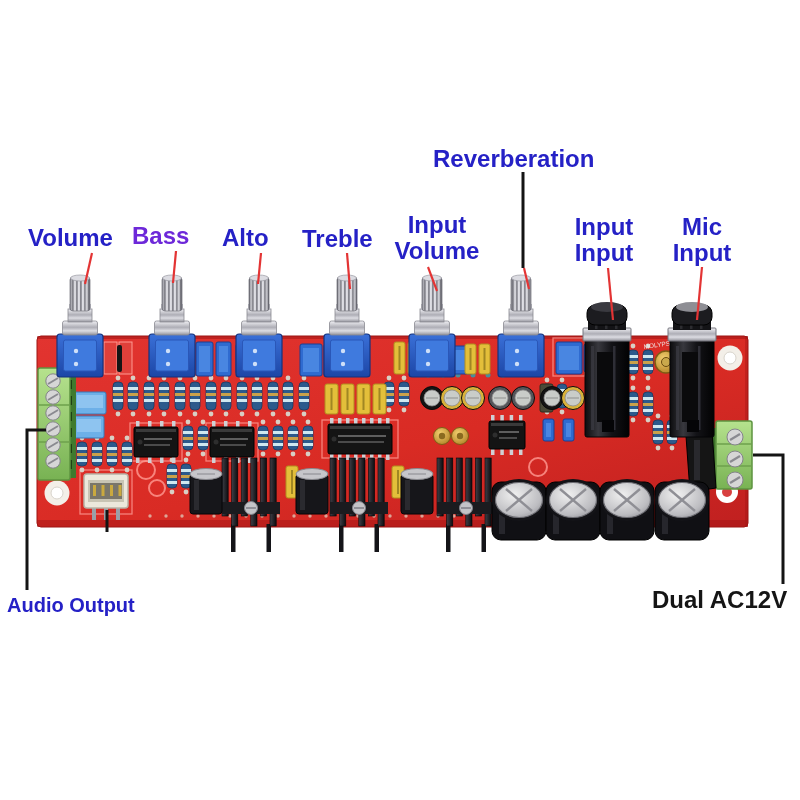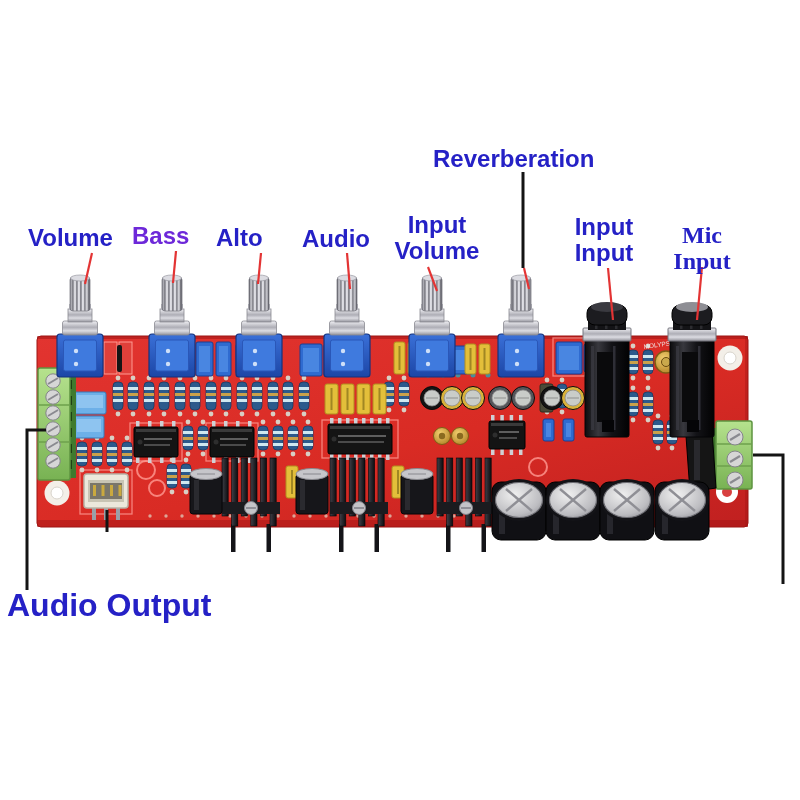--- a/index.html
+++ b/index.html
@@ -6,21 +6,21 @@
   #canvas{
     position:relative;width:800px;height:800px;background:#ffffff;
     font-family:"Liberation Sans",sans-serif;overflow:hidden;
   }
   #board-svg{position:absolute;left:0;top:0;}
   .label{
     position:absolute;font-weight:bold;font-size:24px;line-height:26px;
     white-space:nowrap;z-index:5;
   }
   .label.two{white-space:normal;text-align:center;}
-  .lbl-audioout{font-size:32px;}
+  .lbl-audioout{font-size:20px;}
 </style>
 </head>
 <body>
 
 <div id="canvas">
 
   <svg id="board-svg" width="800" height="800" viewBox="0 0 800 800">
       <defs>
 <linearGradient id="silverH" x1="0" y1="0" x2="0" y2="1">
  <stop offset="0" stop-color="#f2f2f6"></stop>
@@ -727,35 +727,36 @@
         <polyline points="753,455 783,455 783,584" fill="none" stroke="#141414" stroke-width="3"></polyline>
       </g>
     </svg>
 
   <div class="label" style="left: 433px; top: 146px; color: rgb(37, 33, 198);">Reverberation</div>
 
   <div class="label" style="left: 28px; top: 225px; color: rgb(37, 33, 198);">Volume</div>
 
   <div class="label" style="left: 132px; top: 223px; color: #6d28d9;">Bass</div>
 
-  <div class="label" style="left: 216px; top: 225px; color: rgb(37, 33, 198);">Alto</div>
-
-  <div class="label" style="left: 302px; top: 226px; color: rgb(37, 33, 198);">Audio</div>
+  <div class="label" style="left: 222px; top: 225px; color: rgb(37, 33, 198);">Alto</div>
+
+  <div class="label" style="left: 302px; top: 226px; color: rgb(37, 33, 198);">Treble</div>
 
   <div class="label two" style="left: 392px; top: 212px; width: 90px; color: rgb(37, 33, 198);">
     <span>Input</span><br>
     <span>Volume</span>
   </div>
 
   <div class="label two" style="left: 560px; top: 214px; width: 88px; color: rgb(37, 33, 198);">
     <span>Input</span><br>
     <span>Input</span>
   </div>
 
-  <div class="label two" style="left: 660px; top: 222px; width: 84px; color: rgb(37, 33, 198); font-family: Liberation Serif, serif;">
+  <div class="label two" style="left: 660px; top: 214px; width: 84px; color: rgb(37, 33, 198);">
     <span>Mic</span><br>
     <span>Input</span>
   </div>
 
 
   <div class="label lbl-audioout" style="left: 7px; top: 592px; color: rgb(37, 33, 198);">Audio Output</div>
 
+  <div class="label" style="left: 652px; top: 587px; color: rgb(21, 21, 21);">Dual AC12V</div>
 </div>
 
 </body></html>

